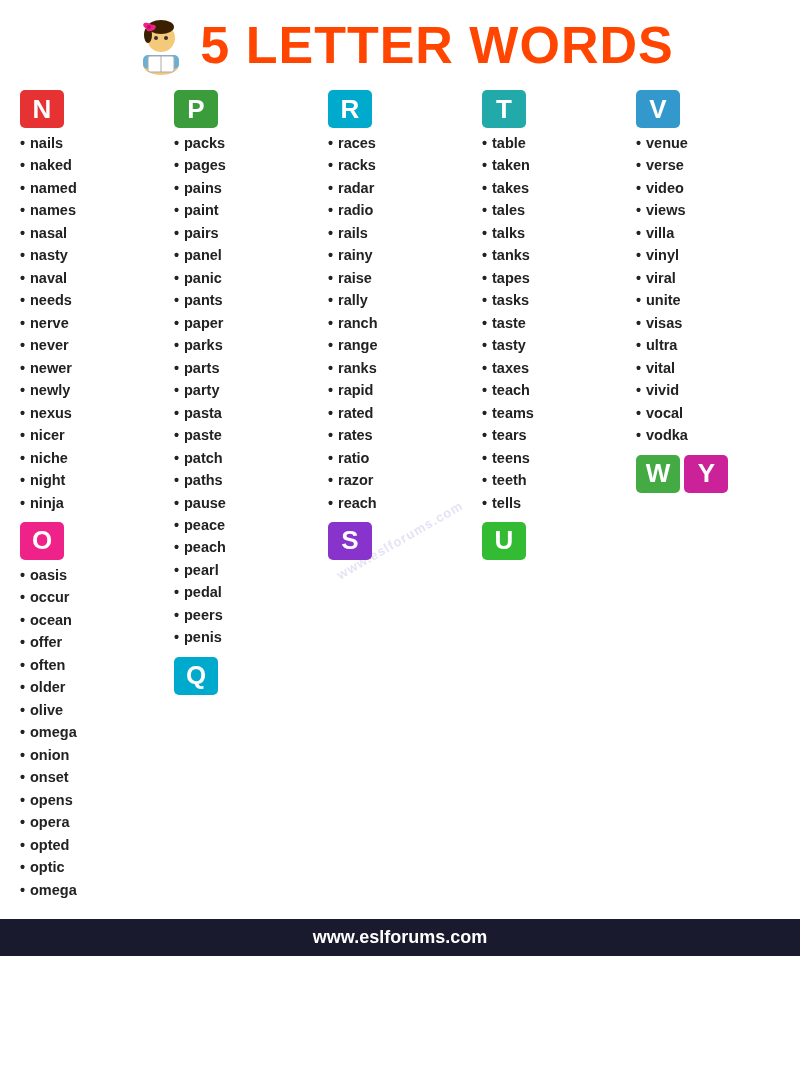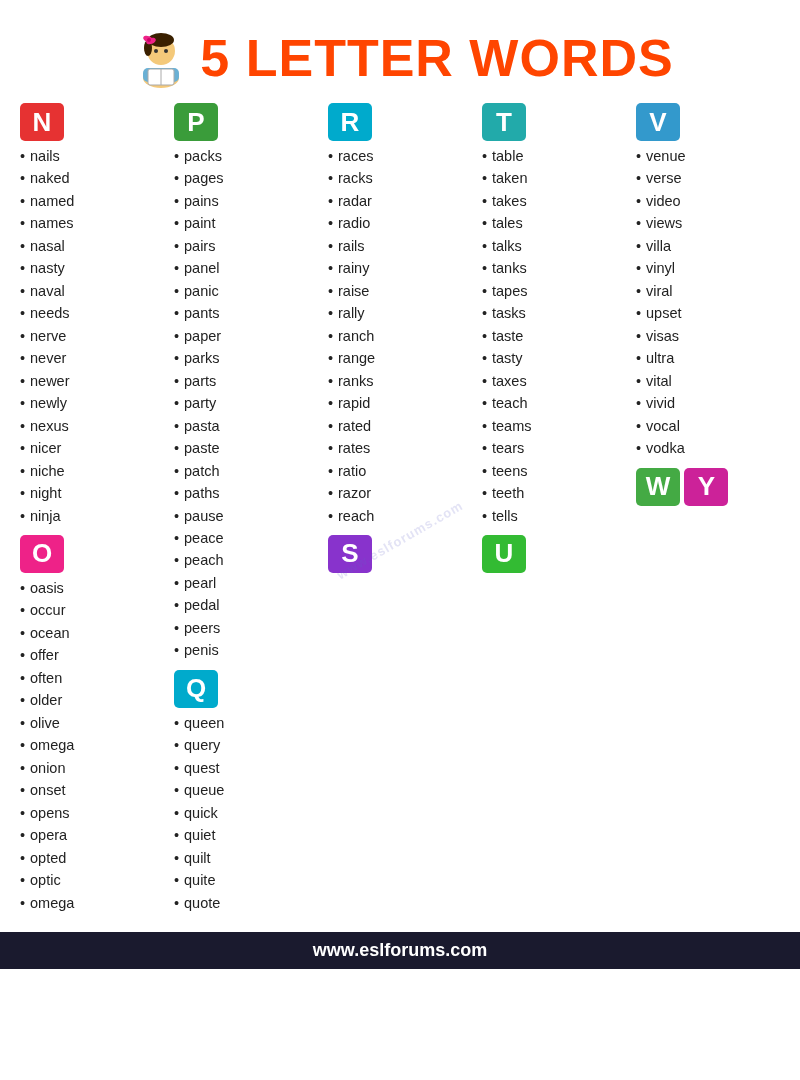--- a/index.html
+++ b/index.html
@@ -10,21 +10,20 @@
       font-family: Arial, sans-serif;
       position: relative;
       overflow-x: hidden;
     }
     .header {
       display: flex;
       align-items: center;
       justify-content: center;
       padding: 10px 20px 5px 20px;
       gap: 4px;
-      margin-top: 13px;
     }
     .header-title {
       font-size: 52px;
       font-weight: 900;
       color: #ff4500;
       font-family: Arial Black, Arial, sans-serif;
       letter-spacing: 1px;
     }
     .avatar {
       width: 70px;
@@ -61,20 +60,21 @@
     .badge-pink { background: #ee2288; }
     .badge-purple { background: #8833cc; }
     .badge-green2 { background: #44aa44; }
     .badge-brightgreen { background: #33bb33; }
     .badge-magenta { background: #cc2299; }
 
     .word-list {
       list-style: none;
       padding: 0;
       margin: 0 0 8px 0;
+      font-weight: bold;
     }
     .word-list li {
       font-size: 14.5px;
       color: #222;
       line-height: 1.55;
       padding-left: 10px;
       position: relative;
     }
     .word-list li::before {
       content: '•';
@@ -203,31 +203,20 @@
       <li>paths</li>
       <li>pause</li>
       <li>peace</li>
       <li>peach</li>
       <li>pearl</li>
       <li>pedal</li>
       <li>peers</li>
       <li>penis</li>
     </ul>
     <div class="letter-badge badge-cyan">Q</div>
-    <ul class="word-list">
-      <li>queen</li>
-      <li>query</li>
-      <li>quest</li>
-      <li>queue</li>
-      <li>quick</li>
-      <li>quiet</li>
-      <li>quilt</li>
-      <li>quite</li>
-      <li>quote</li>
-    </ul>
   </div>
 
   <div class="column">
     <div class="letter-badge badge-cyan">R</div>
     <ul class="word-list">
       <li>races</li>
       <li>racks</li>
       <li>radar</li>
       <li>radio</li>
       <li>rails</li>
@@ -274,21 +263,21 @@
   <div class="column">
     <div class="letter-badge badge-blue">V</div>
     <ul class="word-list">
       <li>venue</li>
       <li>verse</li>
       <li>video</li>
       <li>views</li>
       <li>villa</li>
       <li>vinyl</li>
       <li>viral</li>
-      <li>upset</li>
+      <li>unite</li>
       <li>visas</li>
       <li>ultra</li>
       <li>vital</li>
       <li>vivid</li>
       <li>vocal</li>
       <li>vodka</li>
     </ul>
     <div class="letter-badge badge-green2">W</div>
     <div class="letter-badge badge-magenta">Y</div>
   </div>

